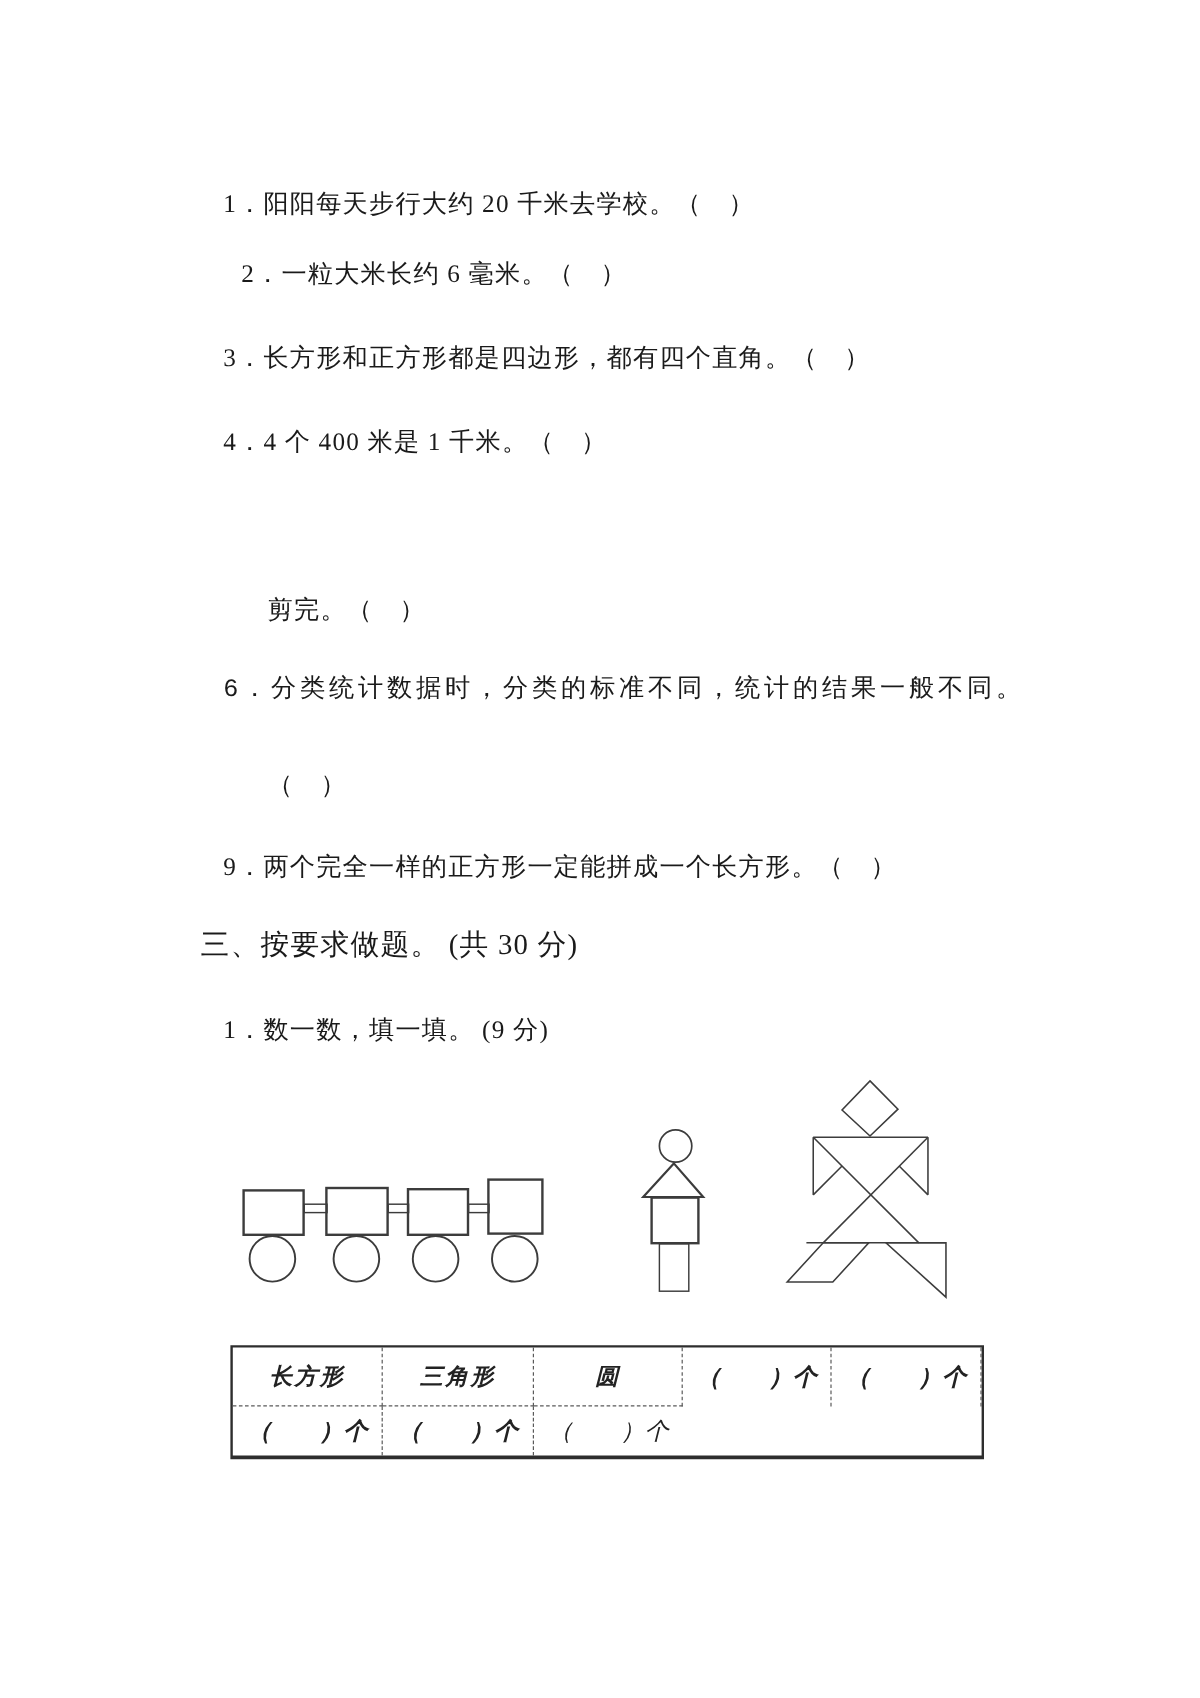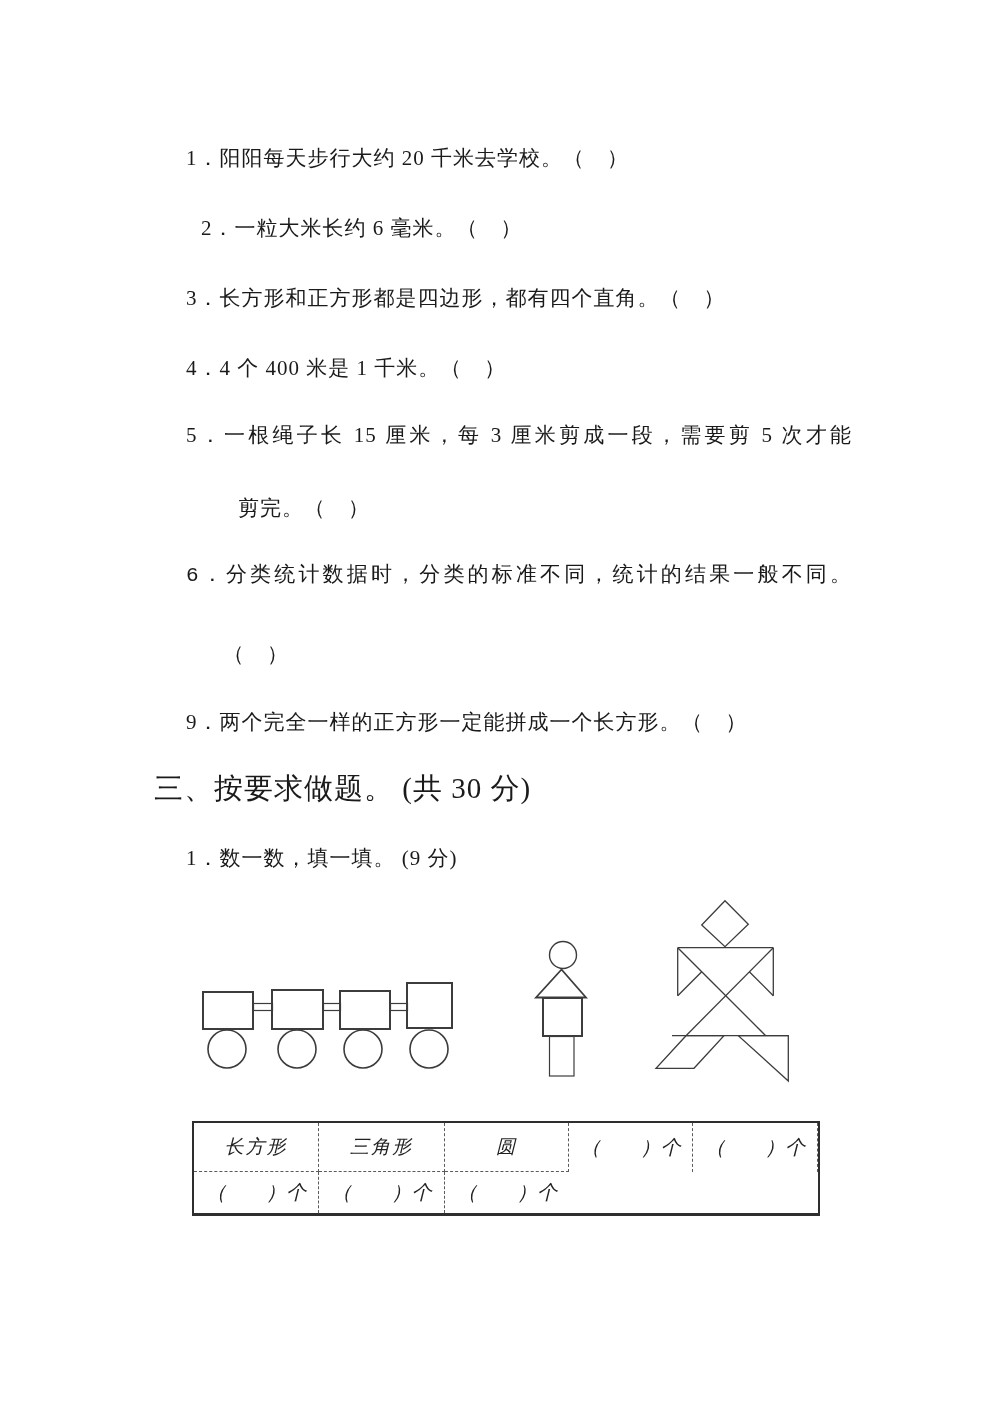--- a/index.html
+++ b/index.html
@@ -18,53 +18,52 @@
     line-height: 23px;
     letter-spacing: 1px;
     white-space: nowrap;
   }
   .just {
     width: 666px;
     white-space: normal;
     text-align: justify;
     text-align-last: justify;
   }
-  .section { font-size: 29px; }
+  .section { font-size: 24px; margin-left: 13px; }
 
   .figures-svg { position: absolute; left: 190px; top: 880px; }
   .figures-svg * { fill: none; stroke: #3c3c3c; }
 
   .count-table {
     position: absolute;
     left: 192px;
     top: 1121px;
     display: grid;
     grid-template-columns: 125px 126px 124px 124px 125px;
     grid-template-rows: 49px 41px;
     border: 2px solid #2e2e2e;
     border-bottom-width: 3px;
     font-style: italic;
     color: #222;
   }
   .ct-cell { display: flex; align-items: center; justify-content: center; }
   .th { font-size: 19px; letter-spacing: 2px; border-bottom: 1px dashed #5a5a5a; }
   .td { font-size: 20px; letter-spacing: 0; }
-  .sep { border-right: 1px dashed #5a5a5a; }
+  .sep { border-right: 1px dashed #5a5a5a; font-weight: bold; }
 </style>
 </head>
 <body>
 
 <div class="page">
 
-  <div class="line" style="left:186px; top:147px;">1．阳阳每天步行大约 20 千米去学校。（　）</div>
+  <div class="line" style="left:186px; top:159px;">1．阳阳每天步行大约 20 千米去学校。（　）</div>
   <div class="line" style="left:201px; top:217px;">2．一粒大米长约 6 毫米。（　）</div>
   <div class="line" style="left:186px; top:287px;">3．长方形和正方形都是四边形，都有四个直角。（　）</div>
   <div class="line" style="left:186px; top:357px;">4．4 个 400 米是 1 千米。（　）</div>
-  <div class="line just" style="left:186px; top:424px;">5．一根绳子长 15 厘米，每 3 厘米剪成一段，需要剪 5 次才能</div>
-  <div class="line" style="left:223px; top:497px;margin-left:15px;">剪完。（　）</div>
+  <div class="line" style="left:223px; top:497px;">剪完。（　）</div>
   <div class="line just" style="left:186px; top:564px;font-family:Liberation Mono, monospace;">6．分类统计数据时，分类的标准不同，统计的结果一般不同。</div>
   <div class="line" style="left:223px; top:643px;">（　）</div>
   <div class="line" style="left:186px; top:711px;">9．两个完全一样的正方形一定能拼成一个长方形。（　）</div>
 
   <div class="line section" style="left:154px; top:777px;">三、按要求做题。 (共 30 分)</div>
   <div class="line" style="left:186px; top:847px;">1．数一数，填一填。 (9 分)</div>
 
   <svg class="figures-svg" width="620" height="215" viewBox="190 880 620 215">
 
     <g>

